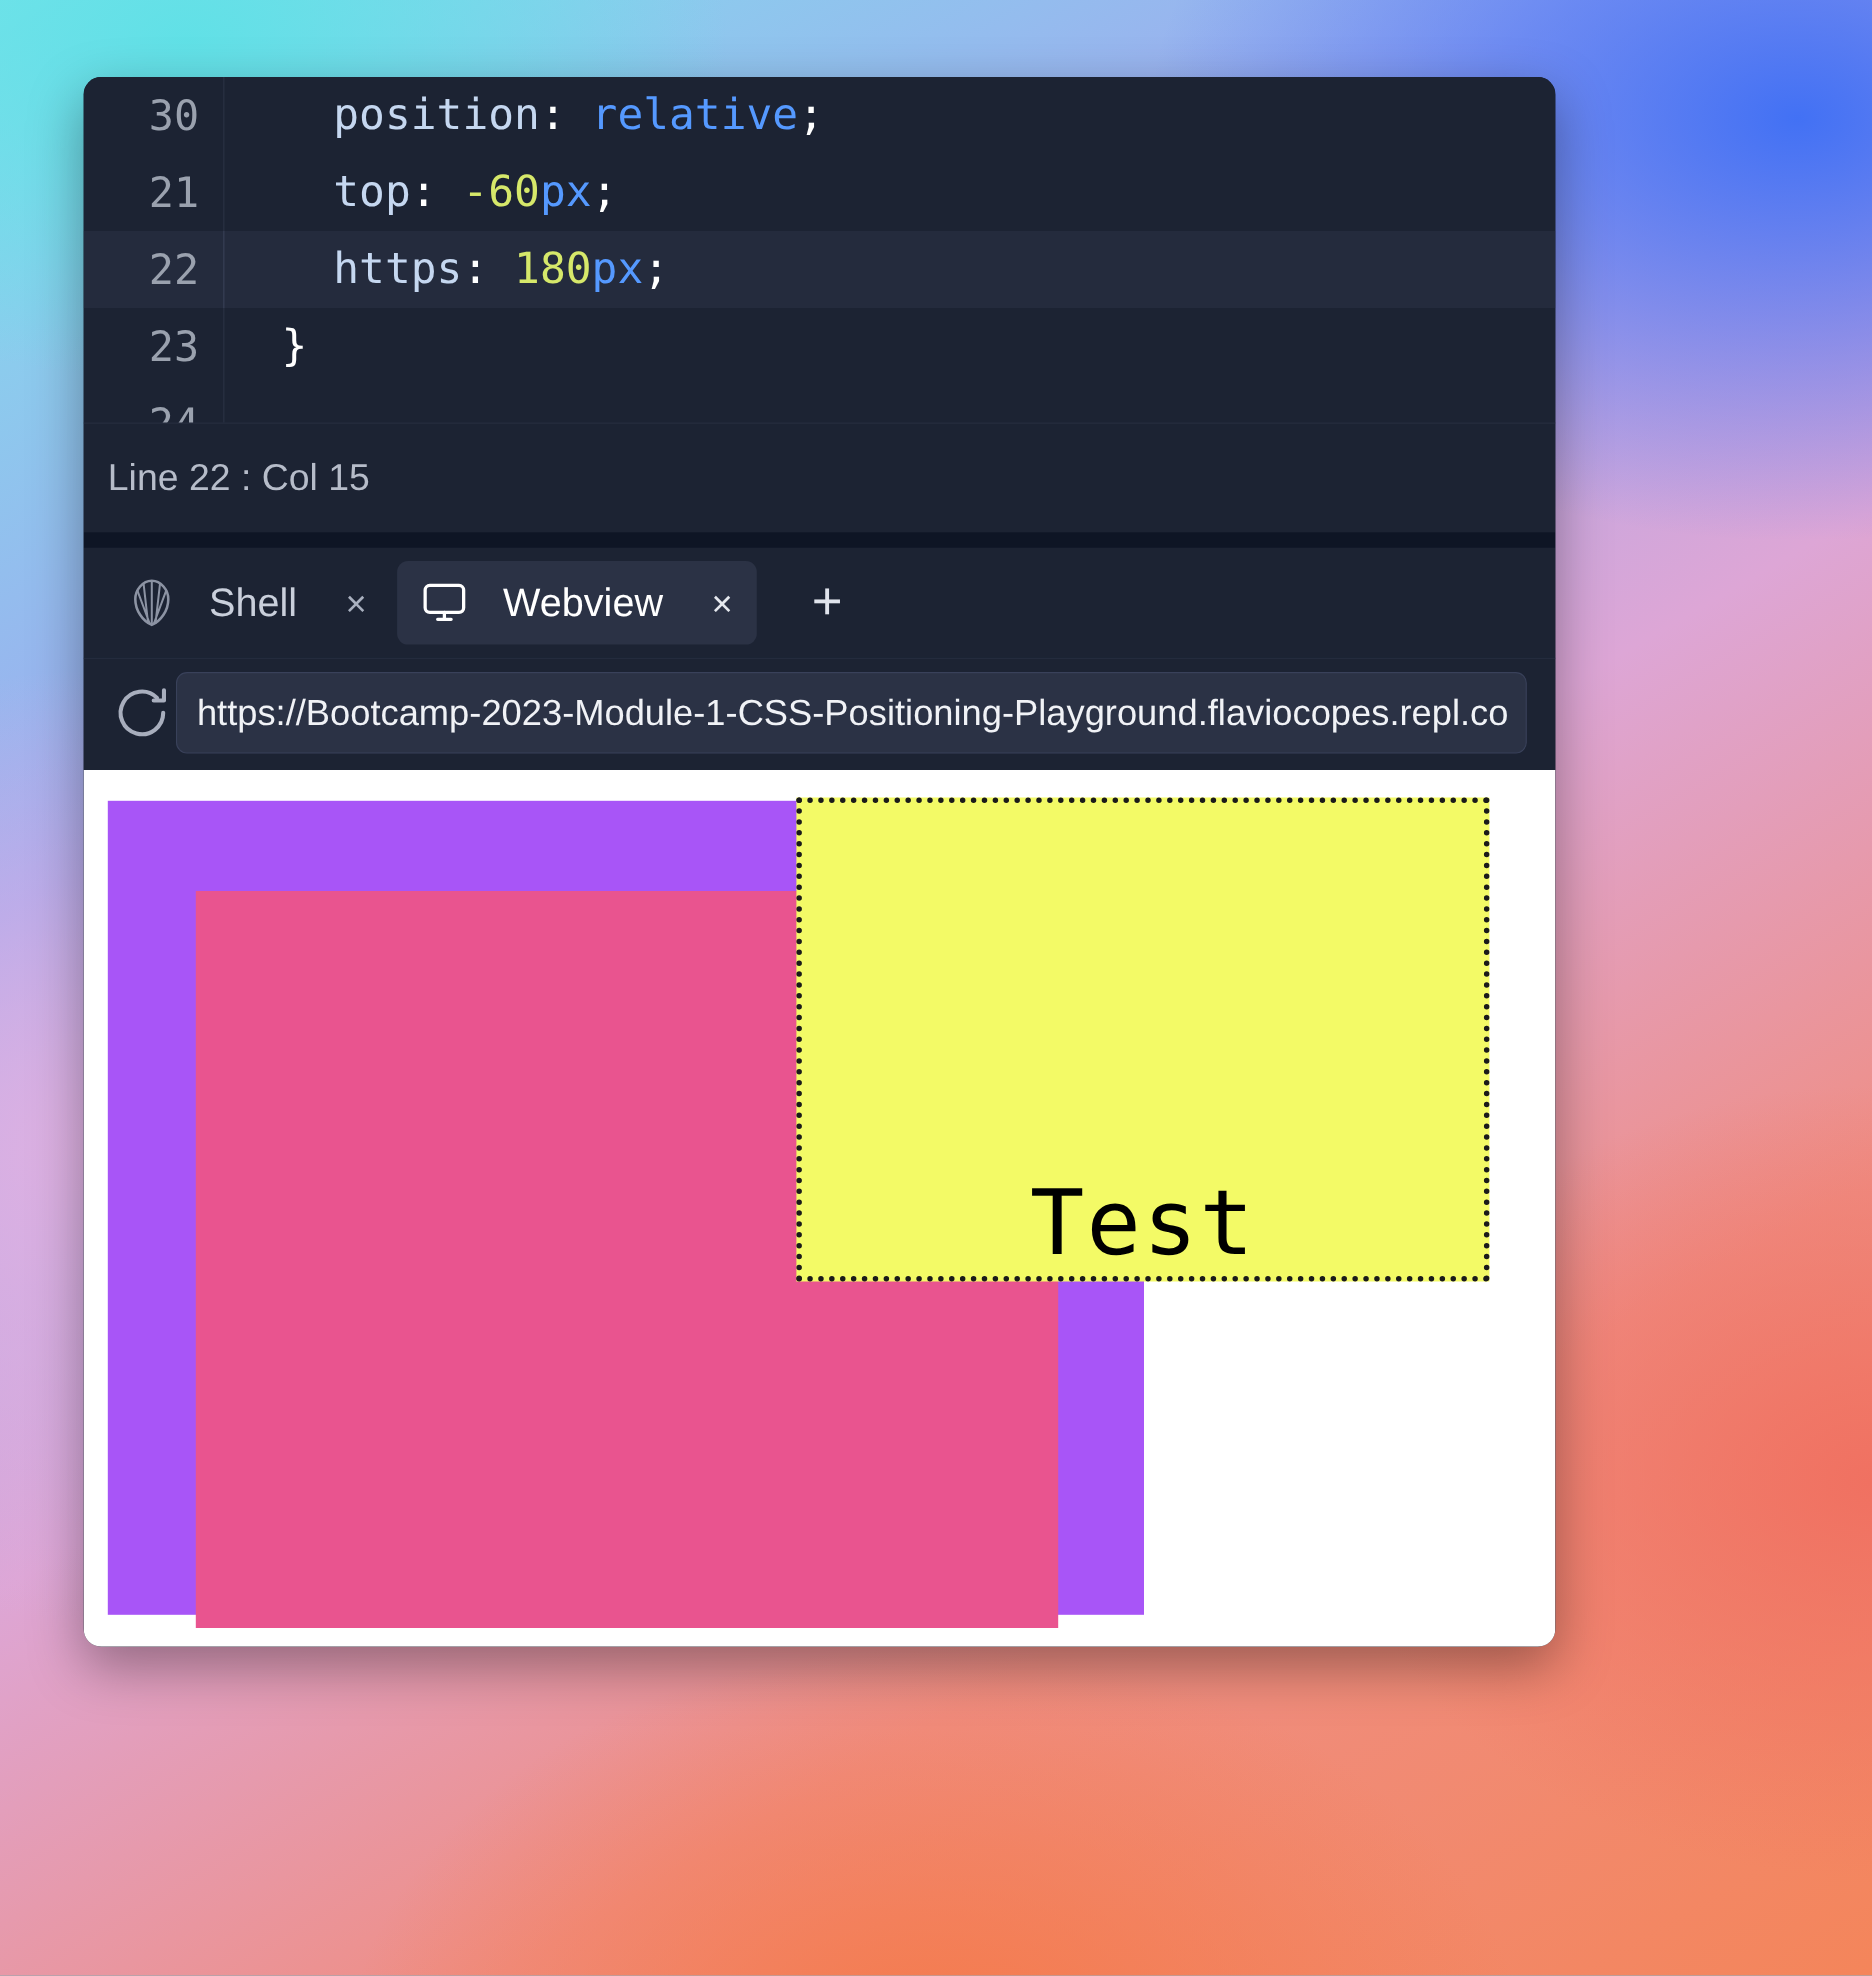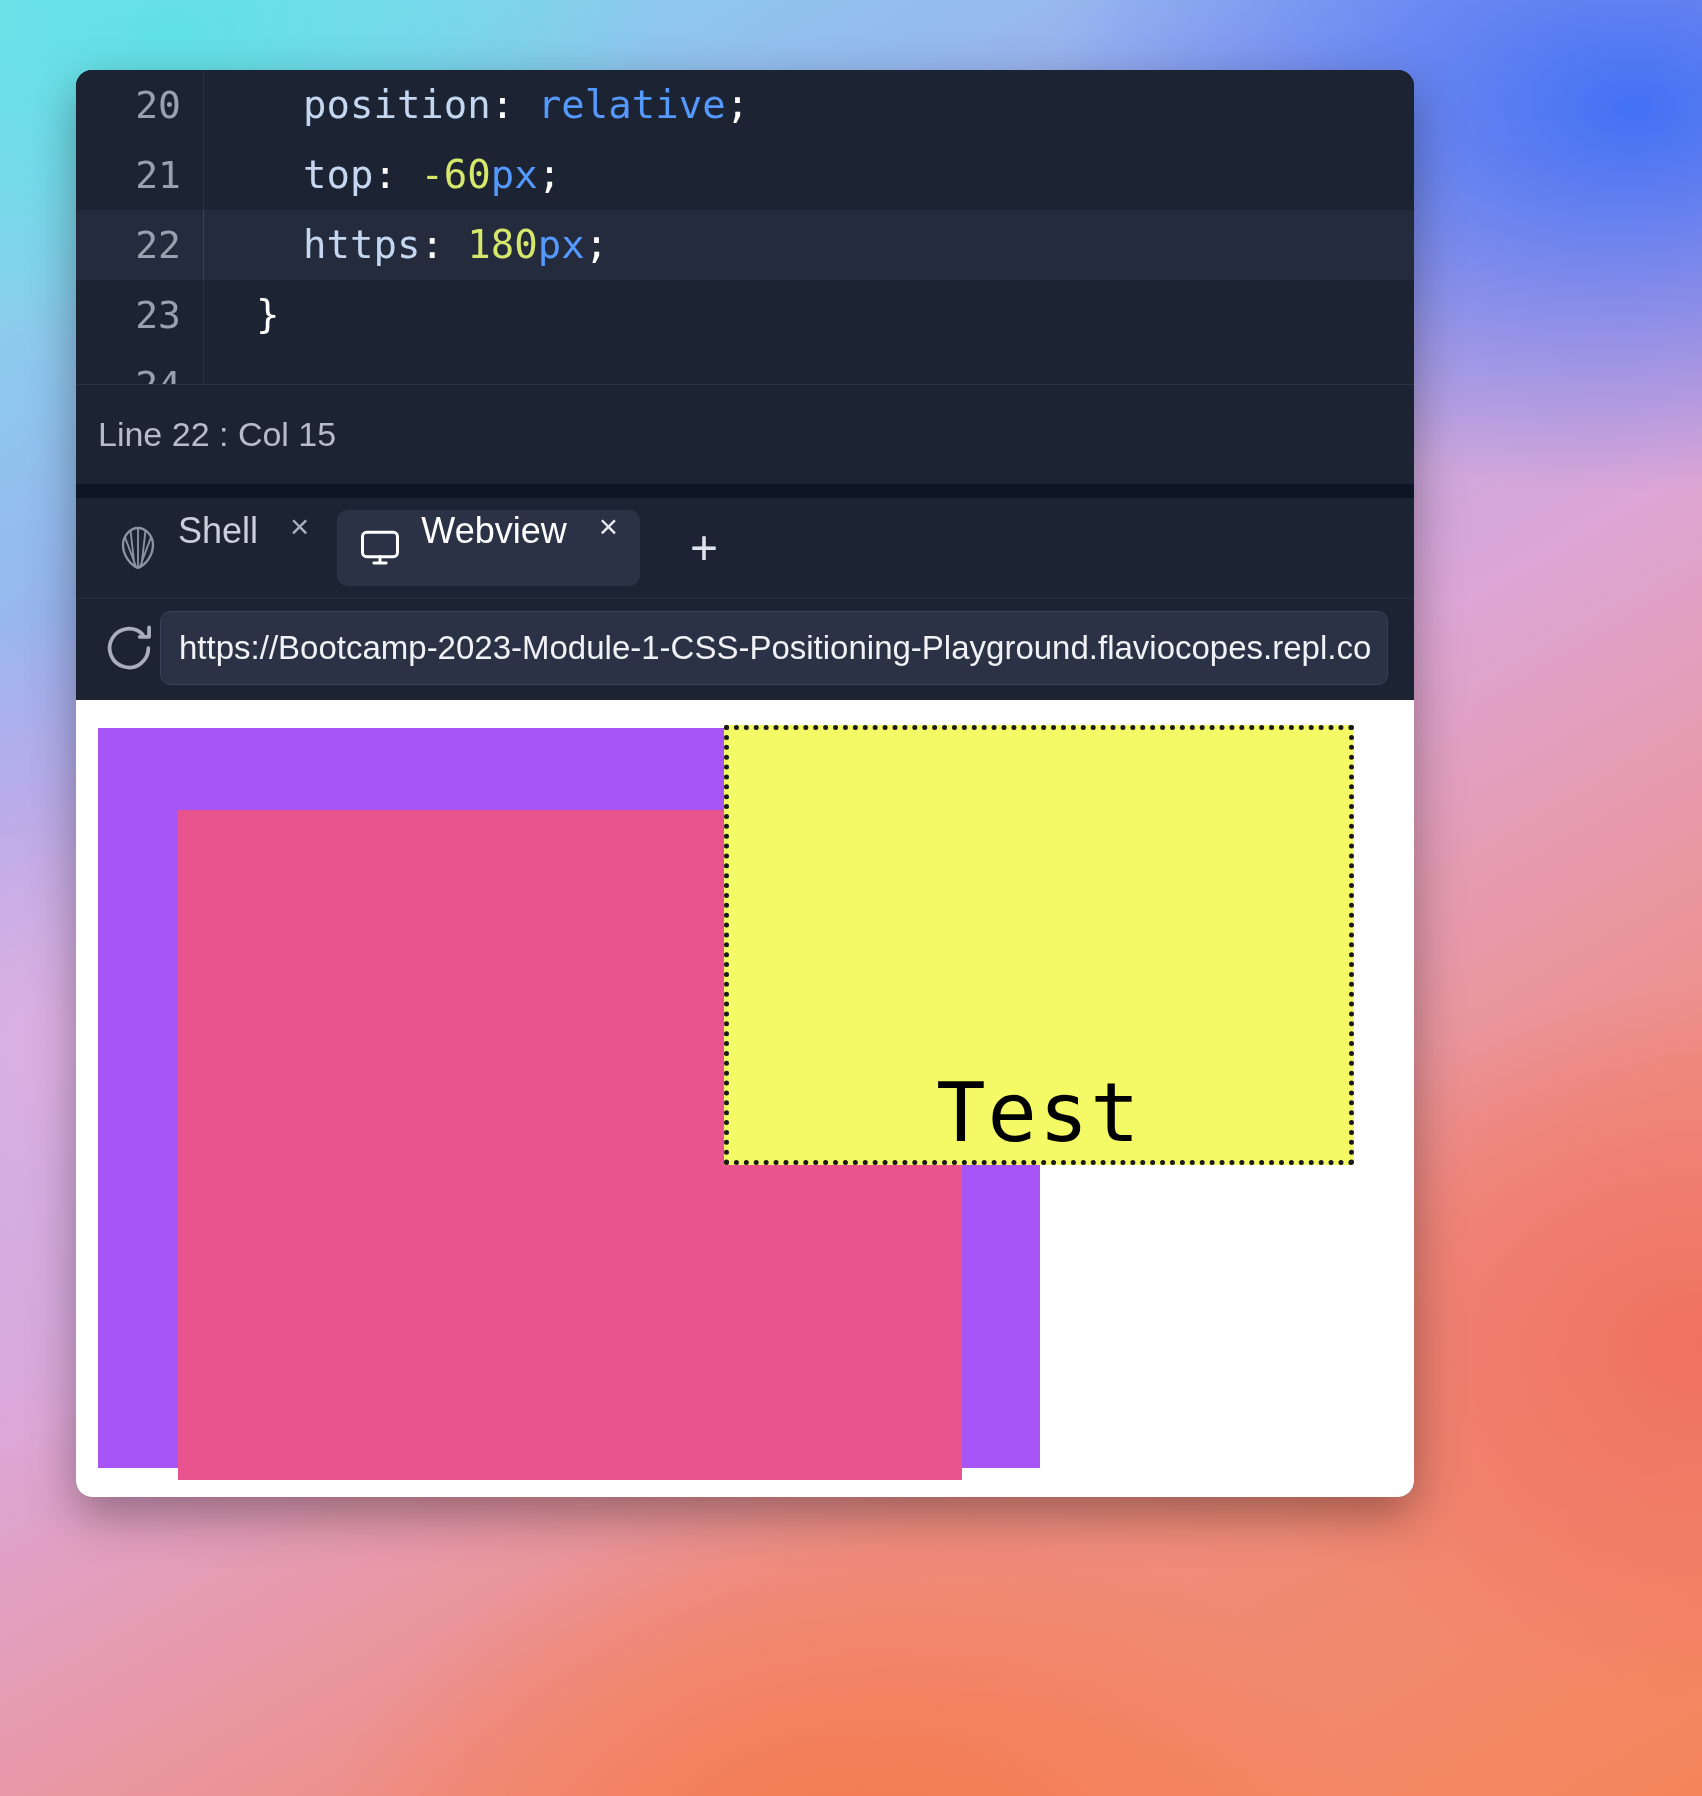--- a/index.html
+++ b/index.html
@@ -96,21 +96,22 @@
   #console-tabbar {
     height: 100px;
     background: #1c2333;
     display: flex;
     align-items: center;
     padding-left: 20px;
     gap: 6px;
   }
   .tab {
     display: flex;
-    gap: 20px;
+    align-items: center;
+    gap: 32px;
     height: 76px;
     padding: 0 22px;
     border-radius: 10px;
     cursor: pointer;
   }
   .tab.active { background: #2b3245; }
   .tab-label { font-size: 36px; color: #c9cfdb; }
   .tab.active .tab-label { color: #ffffff; }
   .tab-close {
     font-size: 33px;
@@ -211,21 +212,21 @@
   }
 </style>
 </head>
 <body>
 
 <div id="desktop">
 
   <div id="ide-window">
 
     <div id="code-editor">
-        <div class="code-line"><div class="gutter">20</div><div class="code-text"><span class="tok-prop">  position</span><span class="tok-punc">: </span><span class="tok-kw">relative</span><span class="tok-punc">;</span></div></div>
+        <div class="code-line"><div class="gutter">30</div><div class="code-text"><span class="tok-prop">  position</span><span class="tok-punc">: </span><span class="tok-kw">relative</span><span class="tok-punc">;</span></div></div>
         <div class="code-line"><div class="gutter">21</div><div class="code-text"><span class="tok-prop">  top</span><span class="tok-punc">: </span><span class="tok-num">-60</span><span class="tok-unit">px</span><span class="tok-punc">;</span></div></div>
         <div class="code-line active"><div class="gutter">22</div><div class="code-text"><span class="tok-prop">  https</span><span class="tok-punc">: </span><span class="tok-num">180</span><span class="tok-unit">px</span><span class="tok-punc">;</span></div></div>
         <div class="code-line"><div class="gutter">23</div><div class="code-text"><span class="tok-brace">}</span></div></div>
         <div class="code-line"><div class="gutter">24</div><div class="code-text"><span class="tok-punc"></span></div></div>
       </div>
 
     <div id="editor-status-bar">
       <span id="status-text">Line 22 : Col 15</span>
     </div>
 

